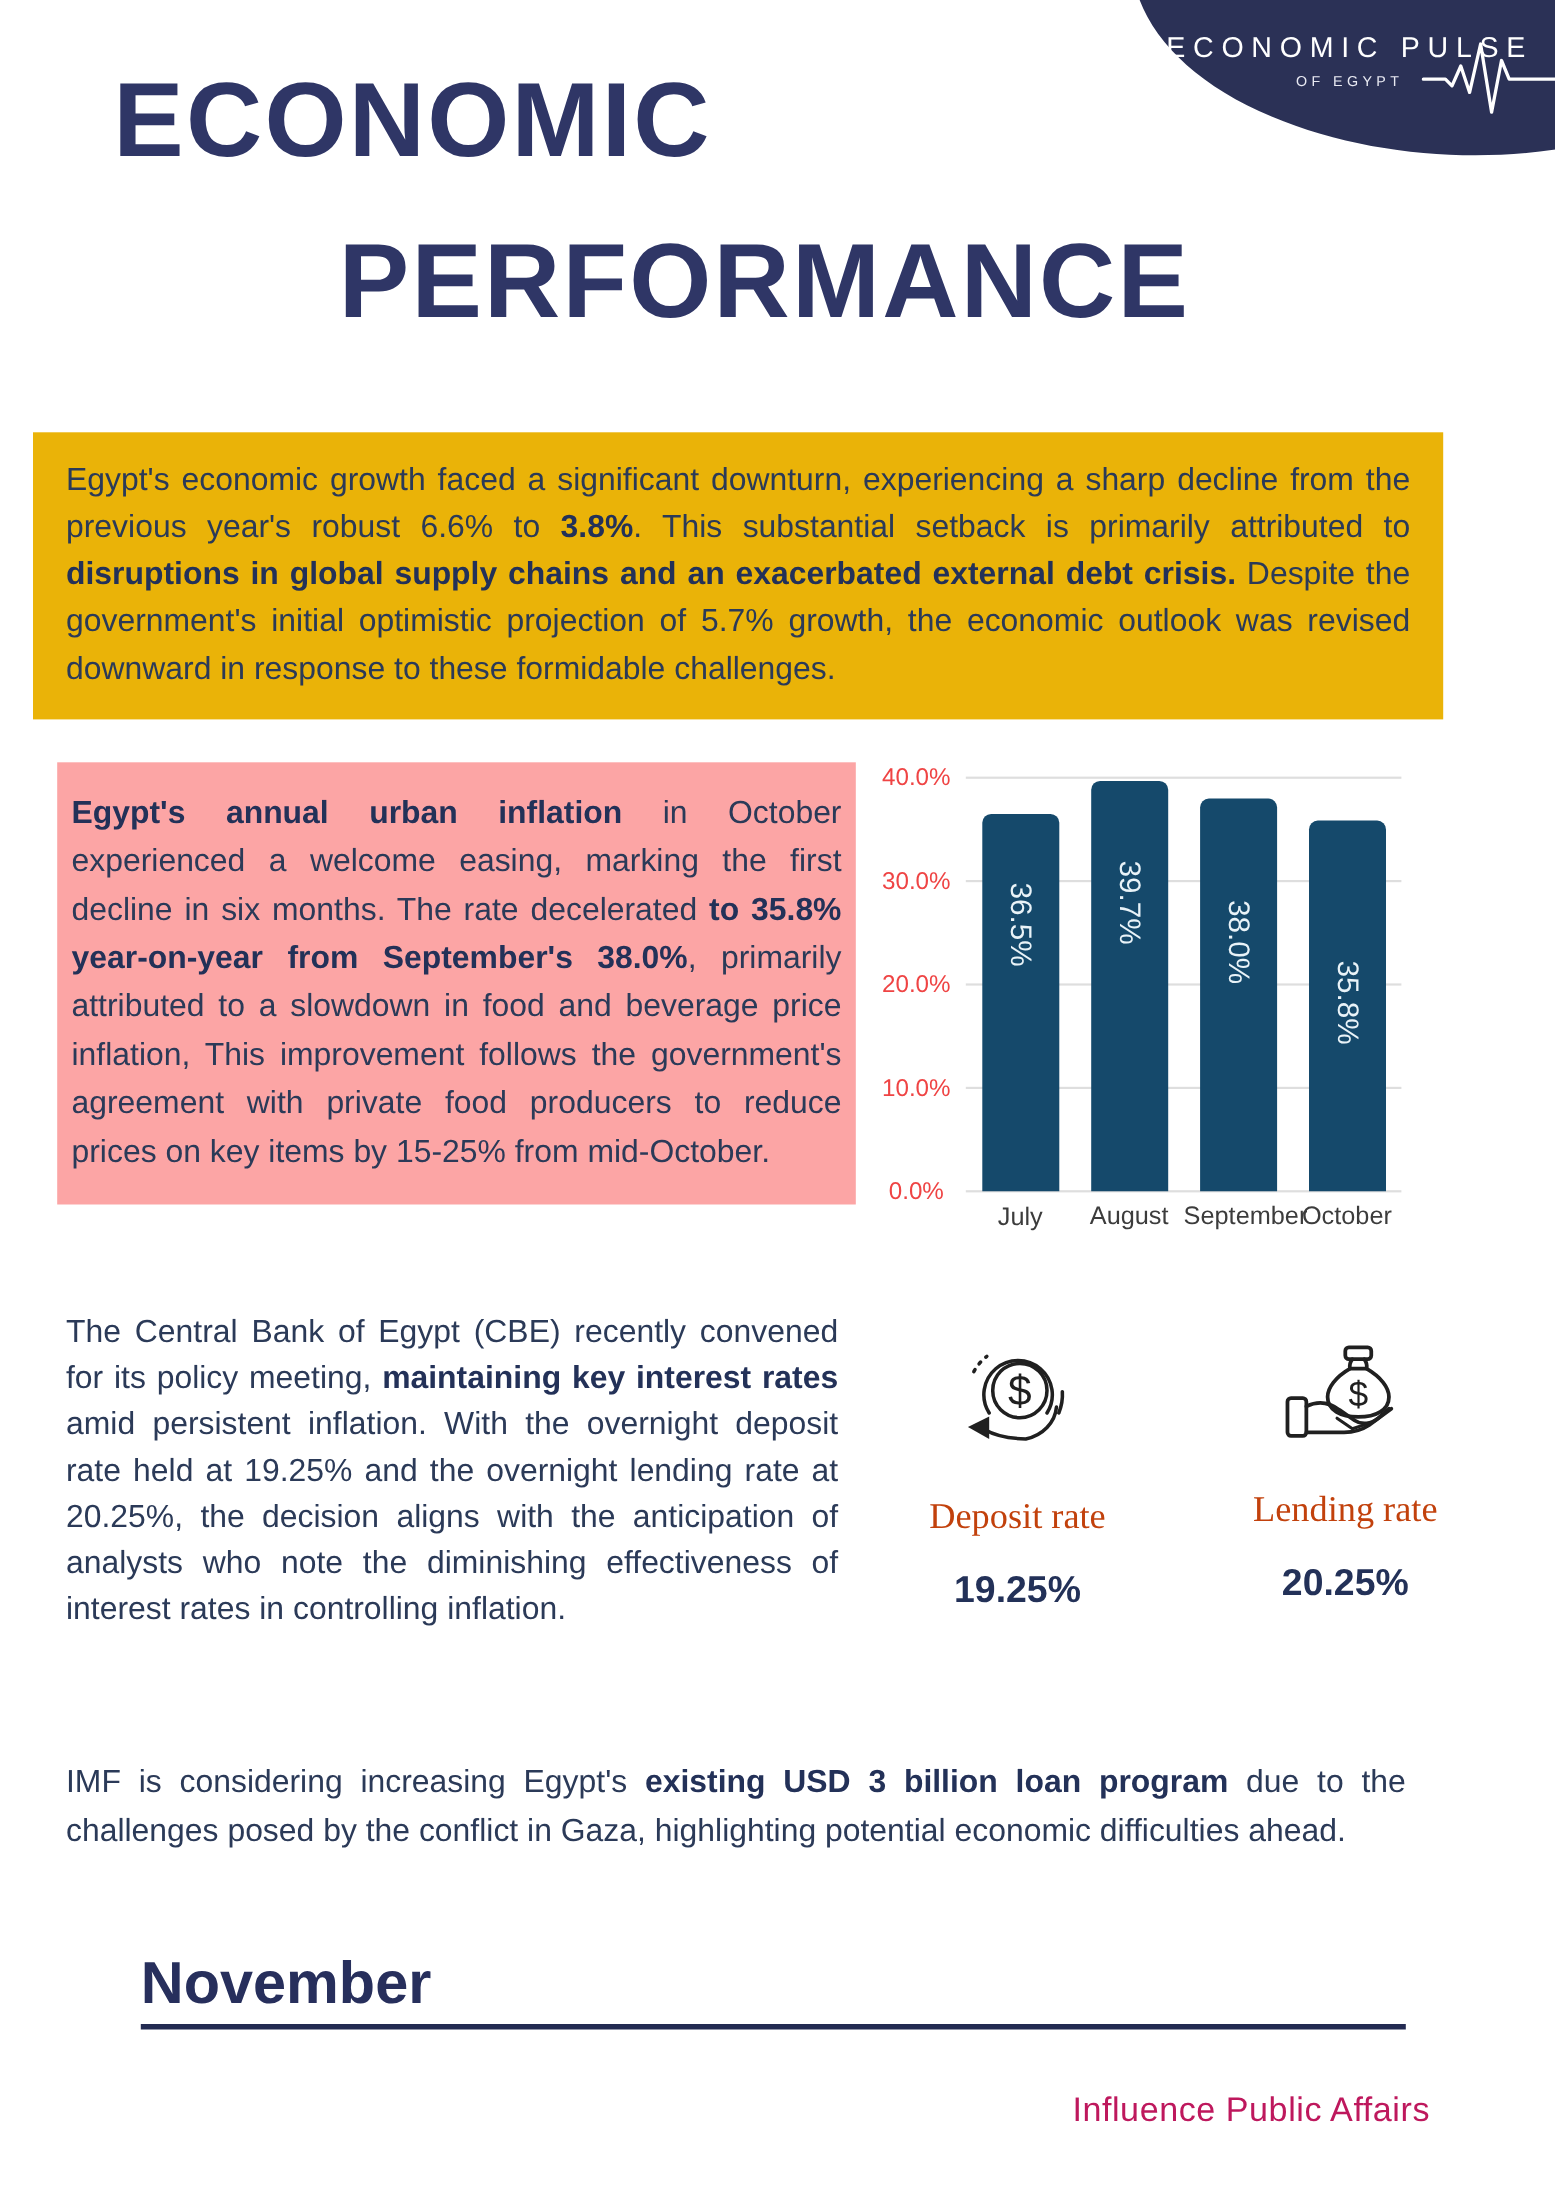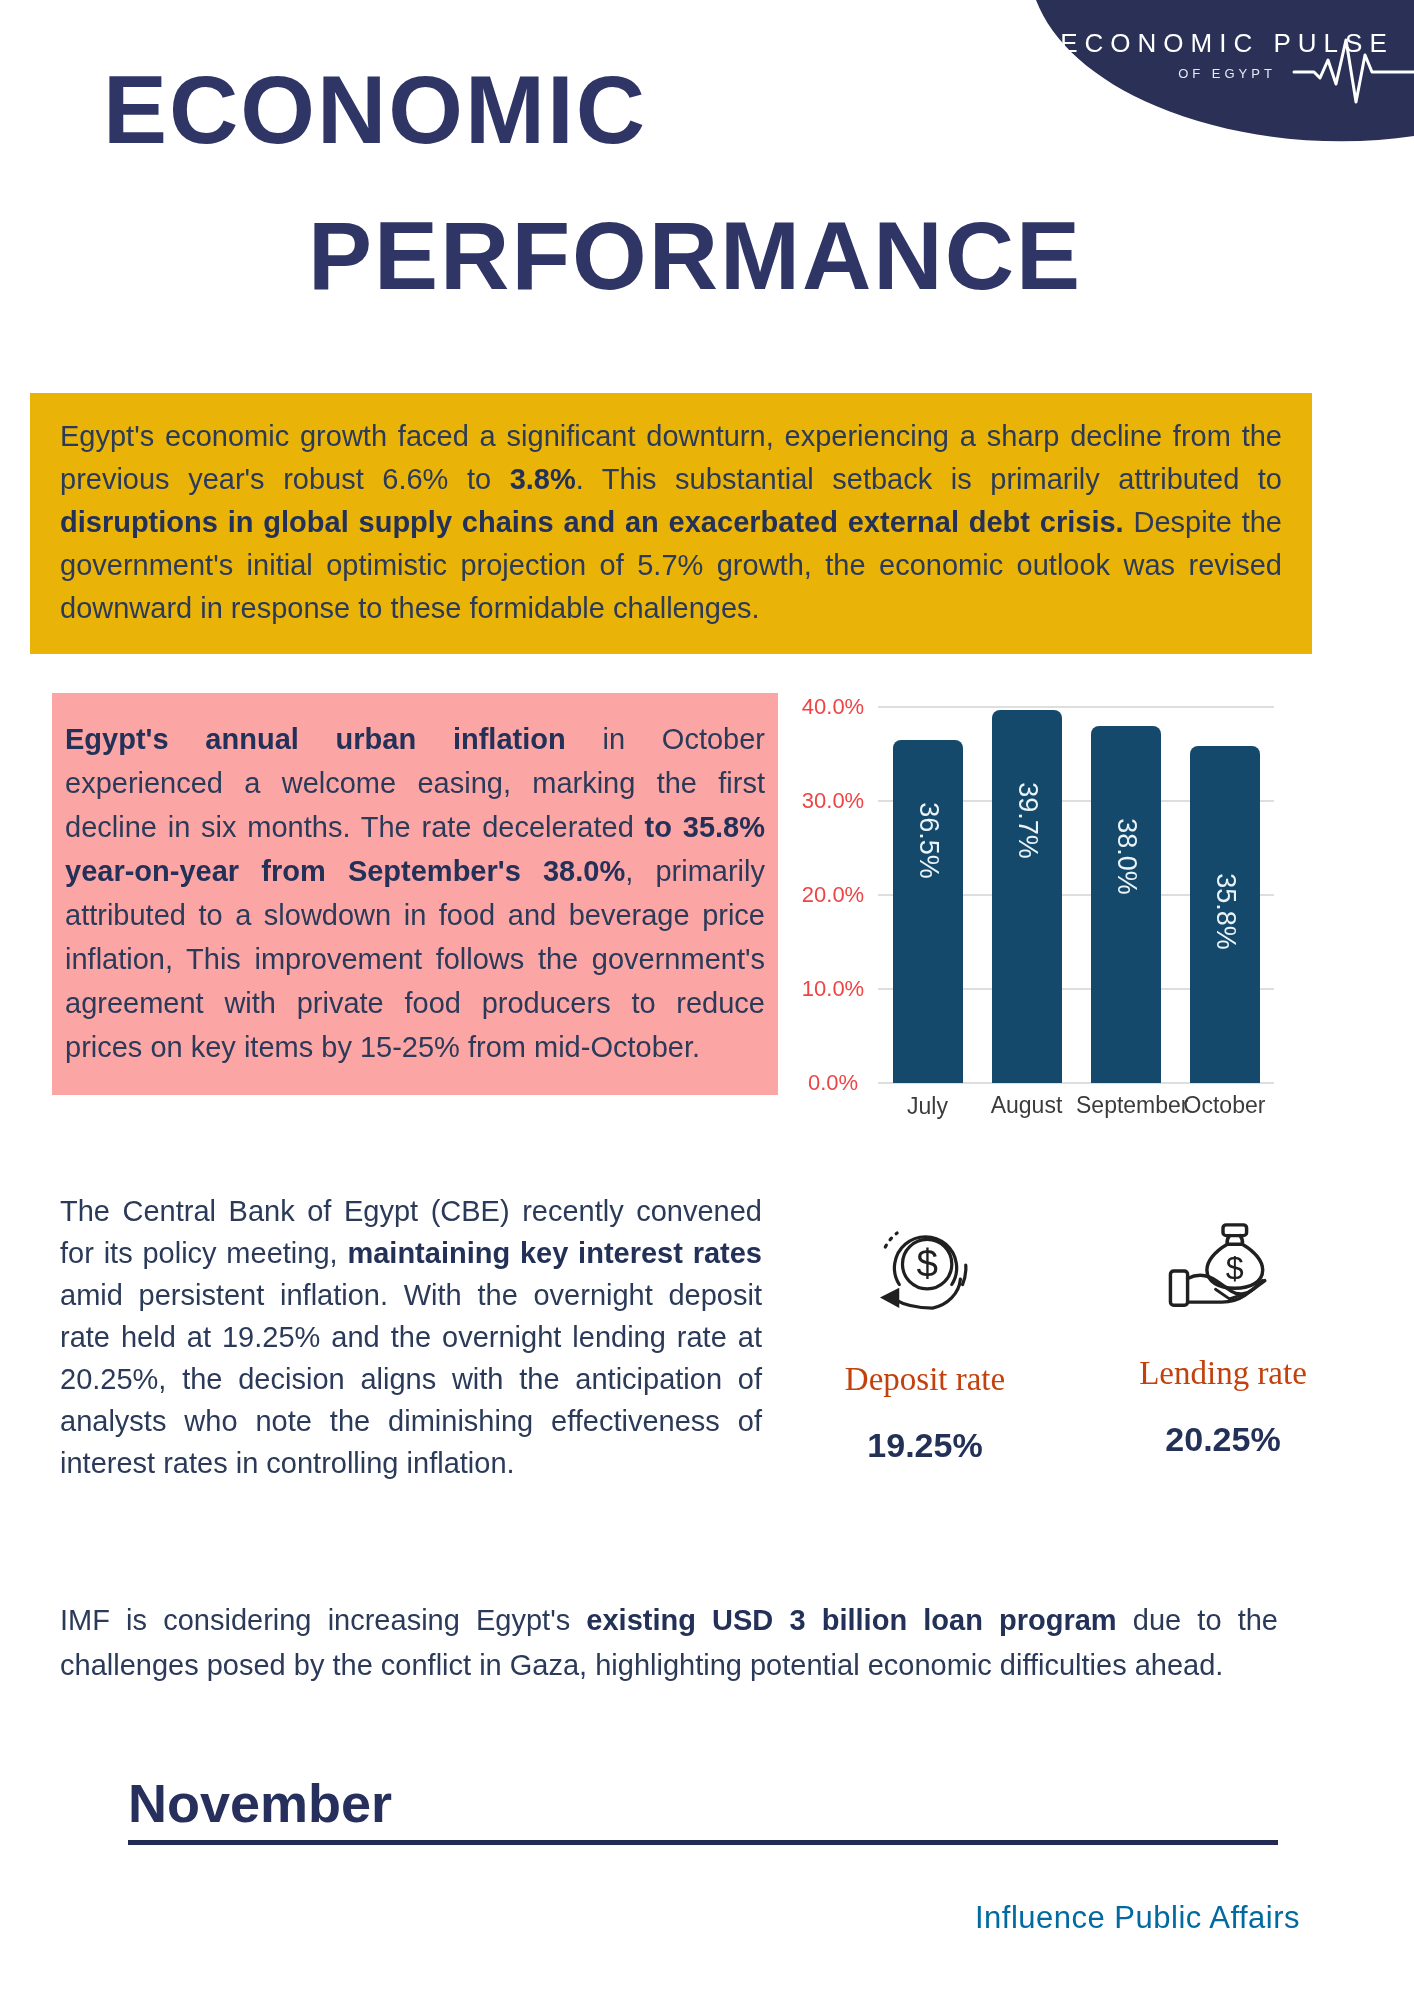--- a/index.html
+++ b/index.html
@@ -32,21 +32,21 @@
   
   .rate-block{position:absolute;width:310px;text-align:center;}
   #rate-deposit{left:770px;top:1218px;}
   #rate-lending{left:1068px;top:1212px;}
   .rate-label{font-size:33px;color:#c2410c;margin-top:25px;font-family:Liberation Serif, serif;}
   .rate-value{font-size:34px;font-weight:bold;color:#233158;margin-top:28px;}
   .rate-icon{display:block;margin:0 auto;}
   
   #month{left:128px;top:1772px;font-size:54px;font-weight:bold;color:#272f5c;}
   #month-underline{left:128px;top:1840px;width:1150px;height:5px;background:#232b52;}
-  #credit{left:880px;top:1900px;width:420px;text-align:right;font-size:31px;color:#0369a1;letter-spacing:0.5px;}
+  #credit{left:880px;top:1900px;width:420px;text-align:right;font-size:31px;color:#be185d;letter-spacing:0.5px;}
 </style>
 </head>
 <body>
 
 <svg id="badge" class="abs" viewBox="0 0 404 152" xmlns="http://www.w3.org/2000/svg">
   <path d="M26,0 C42,42 84,80 146,106 C226,140 324,148 404,136 L404,0 Z" fill="#2b3156"></path>
   <text x="217" y="52" text-anchor="middle" fill="#ffffff" font-size="26" letter-spacing="7" font-family="Liberation Sans, sans-serif">ECONOMIC PULSE</text>
   <text x="217" y="78" text-anchor="middle" fill="#e8e9f2" font-size="13" letter-spacing="4" font-family="Liberation Sans, sans-serif">OF EGYPT</text>
   <polyline points="284,72 304,72 310,78 318,60 326,84 336,40 346,102 355,55 362,72 404,72" fill="none" stroke="#ffffff" stroke-width="3" stroke-linejoin="round" stroke-linecap="round"></polyline>
 </svg>

